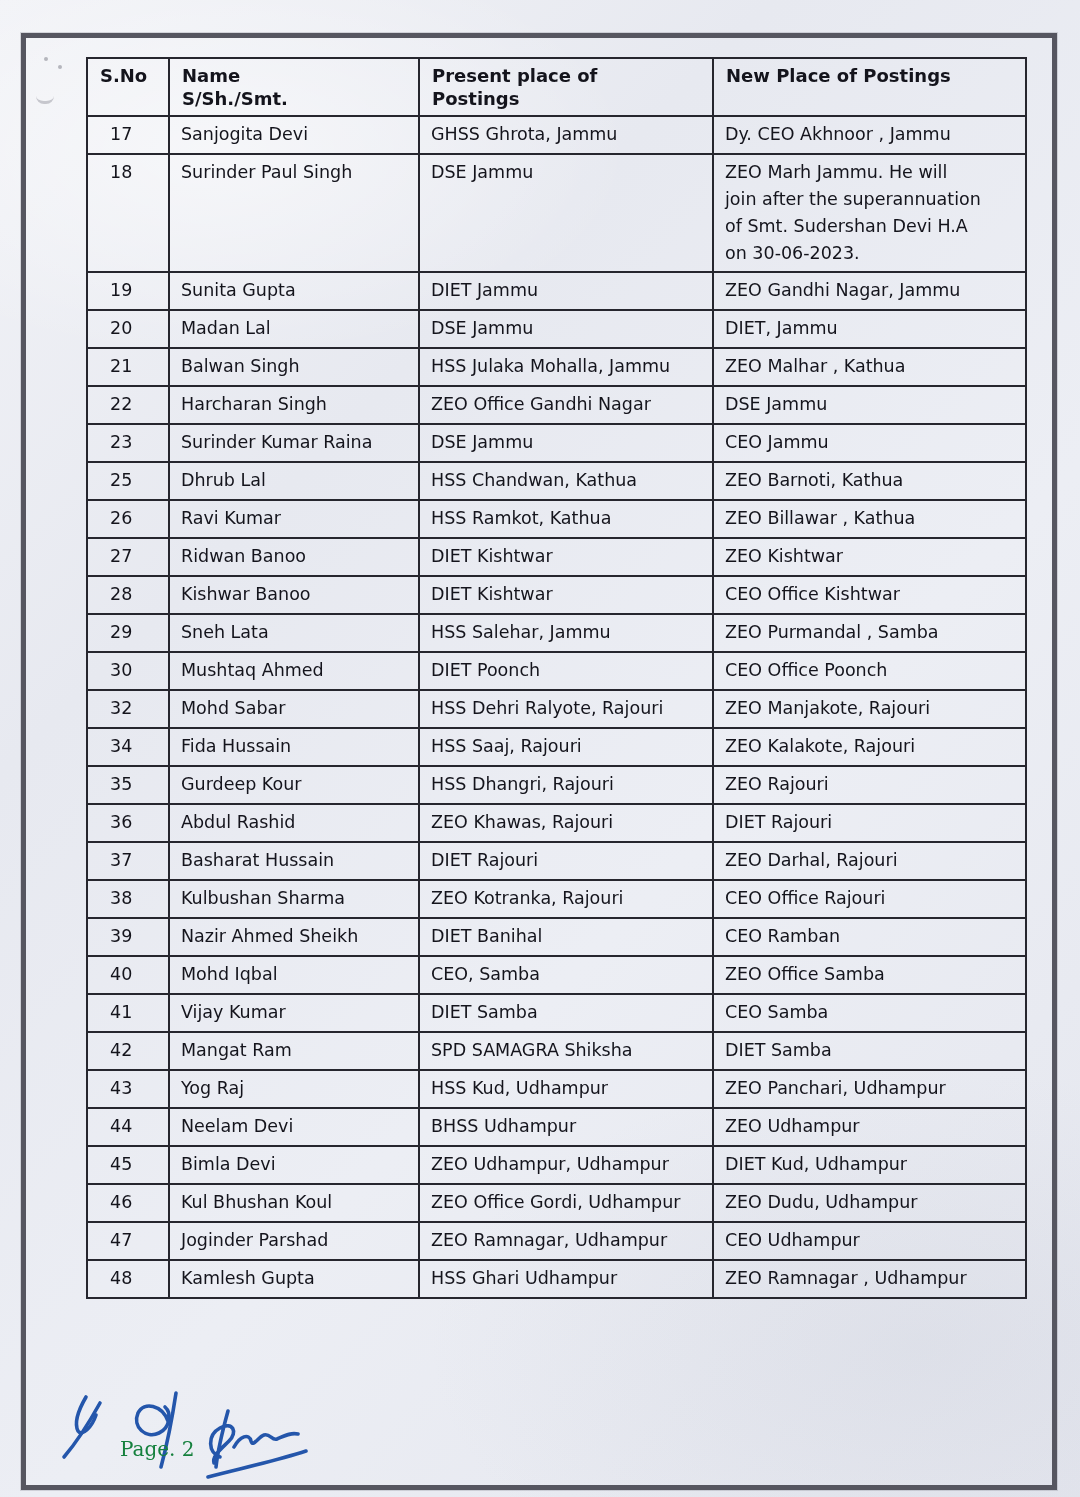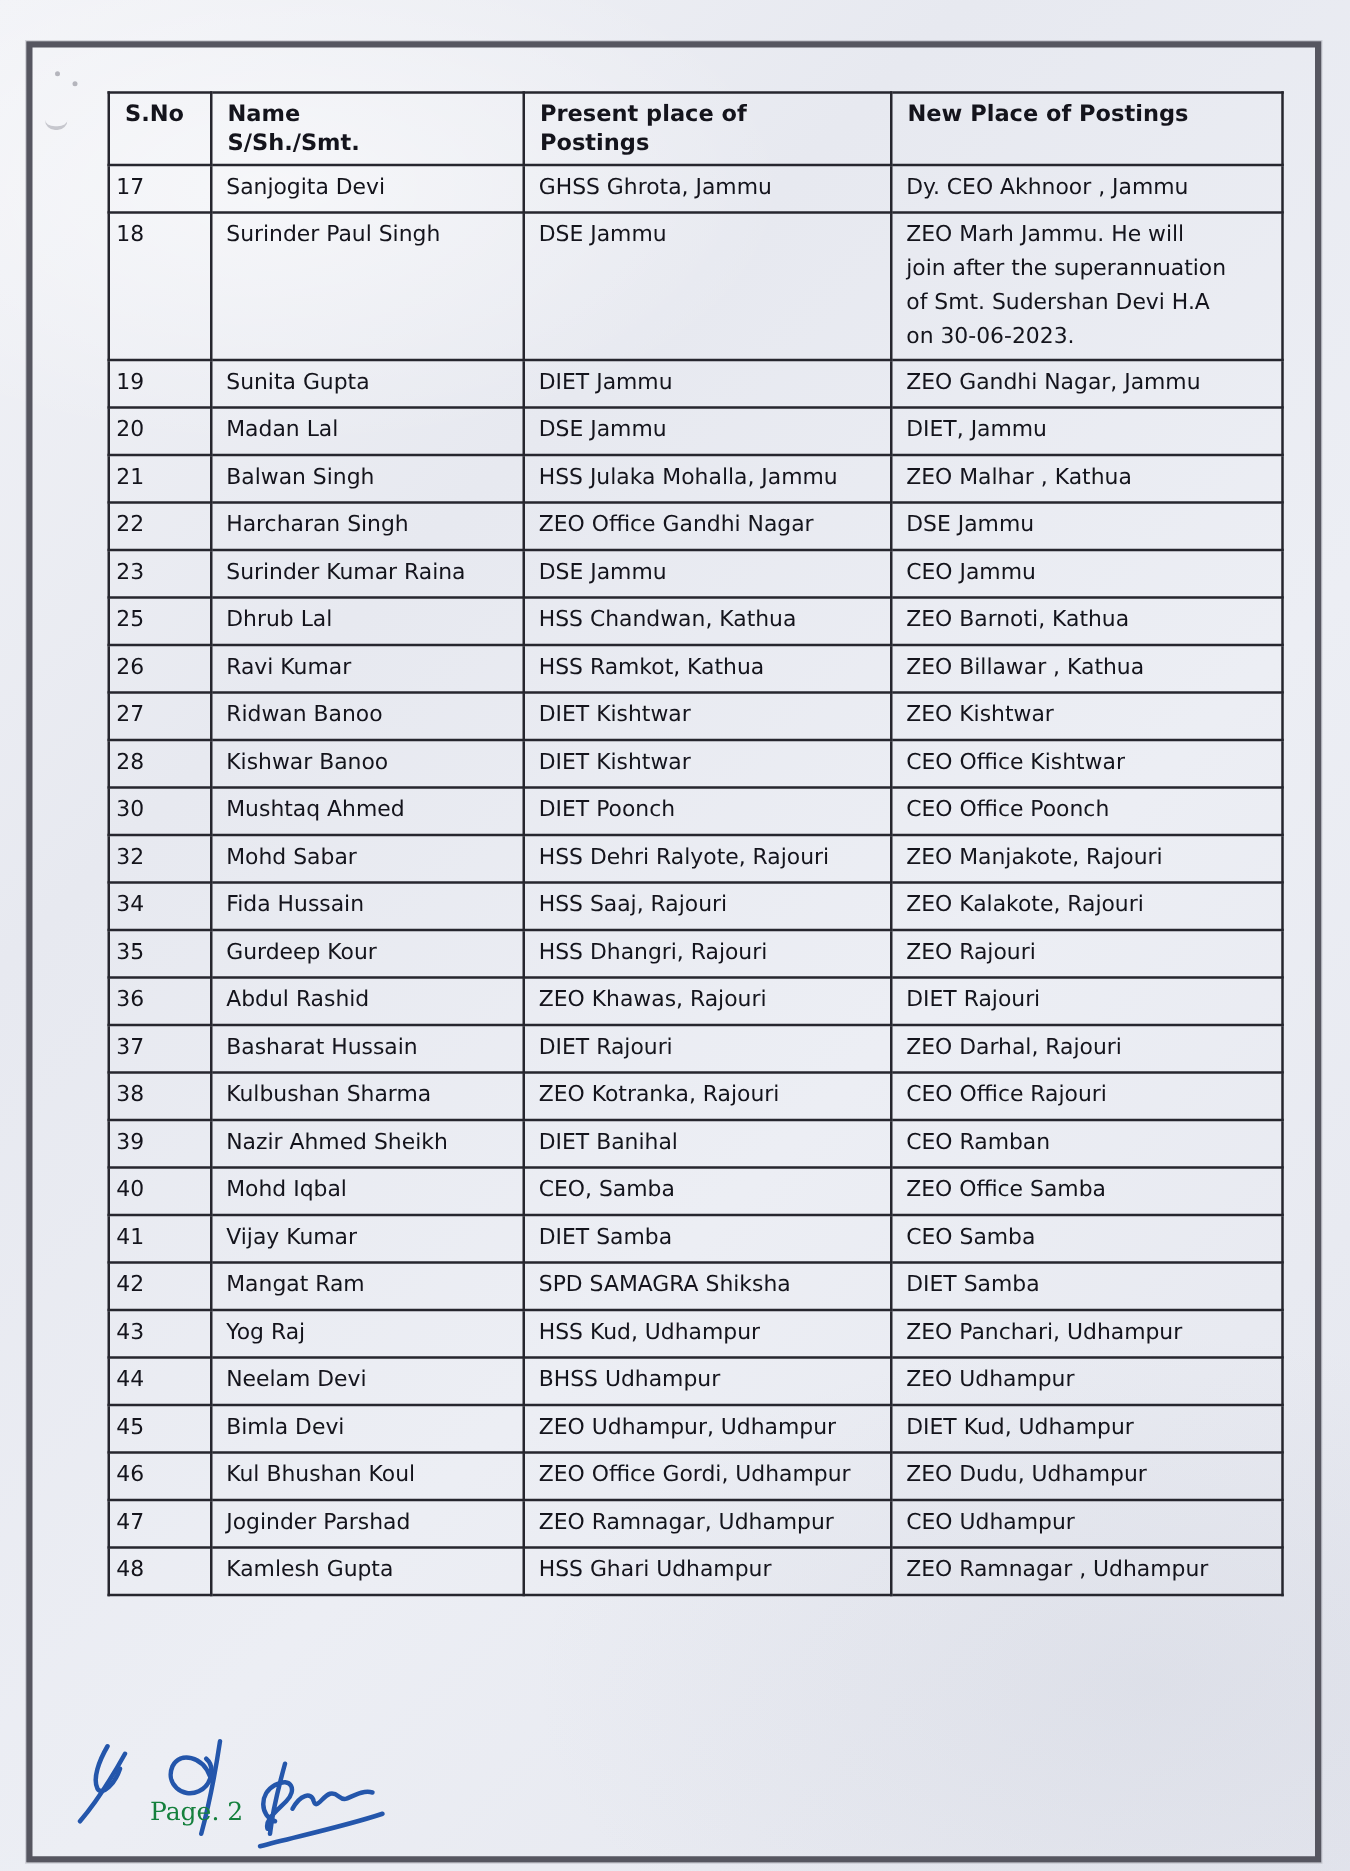--- a/index.html
+++ b/index.html
@@ -29,21 +29,21 @@
   }
   .page-border{
     position:absolute;
     left:21px; top:33px;
     width:1036px; height:1457px;
     border:5px solid var(--frame);
     box-shadow:0 0 0 1px rgba(120,120,130,.25);
   }
   table{
     position:absolute;
-    left:86px; top:73px;
+    left:86px; top:57px;
     width:939px;
     border-collapse:collapse;
     table-layout:fixed;
   }
   .col-sno{width:82px;}
   .col-name{width:250px;}
   .col-present_place{width:294px;}
   .col-new_place{width:313px;}
   th,td{
     border:2px solid var(--line);
@@ -57,21 +57,21 @@
     text-align:left;
     padding:5px 6px 5px 12px;
     line-height:23px;
   }
   td{
     font-size:17.5px;
     padding:4px 4px 4px 11px;
     line-height:27px;
     height:38px;
   }
-  td[data-name="cell-sno"]{padding-left:5px;}
+  td[data-name="cell-sno"]{padding-left:22px;}
   .page-number{
     position:absolute;
     left:120px; top:1437px;
     font-family:"DejaVu Serif", serif;
     font-size:20px;
     color:#15803d;
   }
   .signatures{
     position:absolute;
     left:52px; top:1385px;
@@ -193,20 +193,26 @@
         <td data-name="cell-present_place">DIET Kishtwar</td>
         <td data-name="cell-new_place">ZEO Kishtwar</td>
       </tr>
       <tr data-name="table-row">
         <td data-name="cell-sno">28</td>
         <td data-name="cell-name">Kishwar Banoo</td>
         <td data-name="cell-present_place">DIET Kishtwar</td>
         <td data-name="cell-new_place">CEO Office Kishtwar</td>
       </tr>
       <tr data-name="table-row">
+        <td data-name="cell-sno">29</td>
+        <td data-name="cell-name">Sneh Lata</td>
+        <td data-name="cell-present_place">HSS Salehar, Jammu</td>
+        <td data-name="cell-new_place">ZEO Purmandal , Samba</td>
+      </tr>
+      <tr data-name="table-row">
         <td data-name="cell-sno">30</td>
         <td data-name="cell-name">Mushtaq Ahmed</td>
         <td data-name="cell-present_place">DIET Poonch</td>
         <td data-name="cell-new_place">CEO Office Poonch</td>
       </tr>
       <tr data-name="table-row">
         <td data-name="cell-sno">32</td>
         <td data-name="cell-name">Mohd Sabar</td>
         <td data-name="cell-present_place">HSS Dehri Ralyote, Rajouri</td>
         <td data-name="cell-new_place">ZEO Manjakote,  Rajouri</td>

